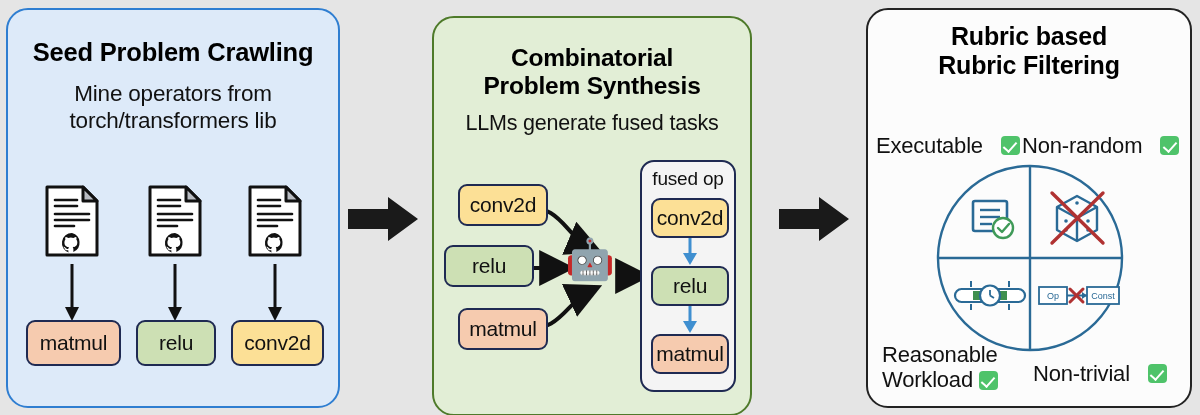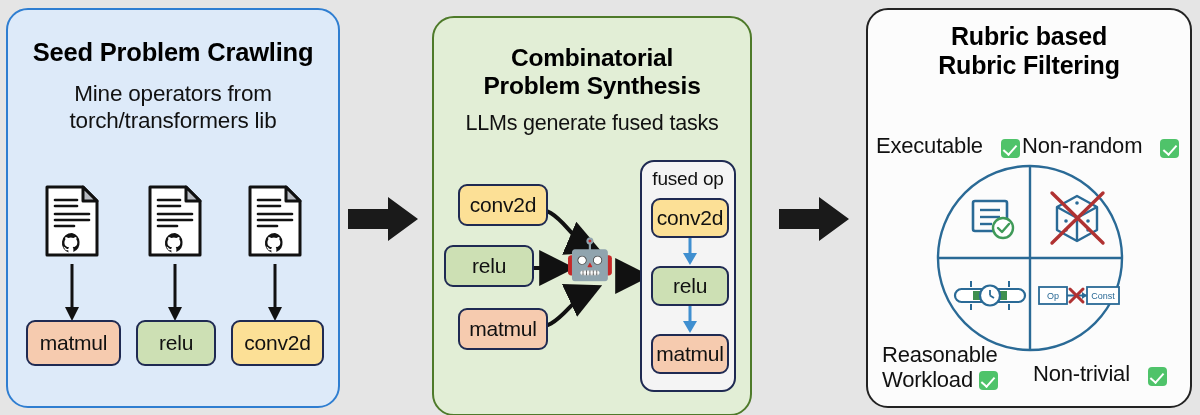--- a/index.html
+++ b/index.html
@@ -133,21 +133,21 @@
   #ba1 { top: 144px; }
 
   
   .rubric-label {
     position: absolute;
     font-size: 22px;
     color: #111;
     line-height: 1.15;
     letter-spacing: -0.2px;
     display: flex;
-    align-items: flex-end;
+    align-items: center;
     gap: 18px;
     white-space: nowrap;
   }
   .rubric-label.stacked { display: block; }
   .check-badge {
     display: inline-block;
     width: 19px; height: 19px;
     background: #4fc36a;
     border-radius: 4px;
     position: relative;

